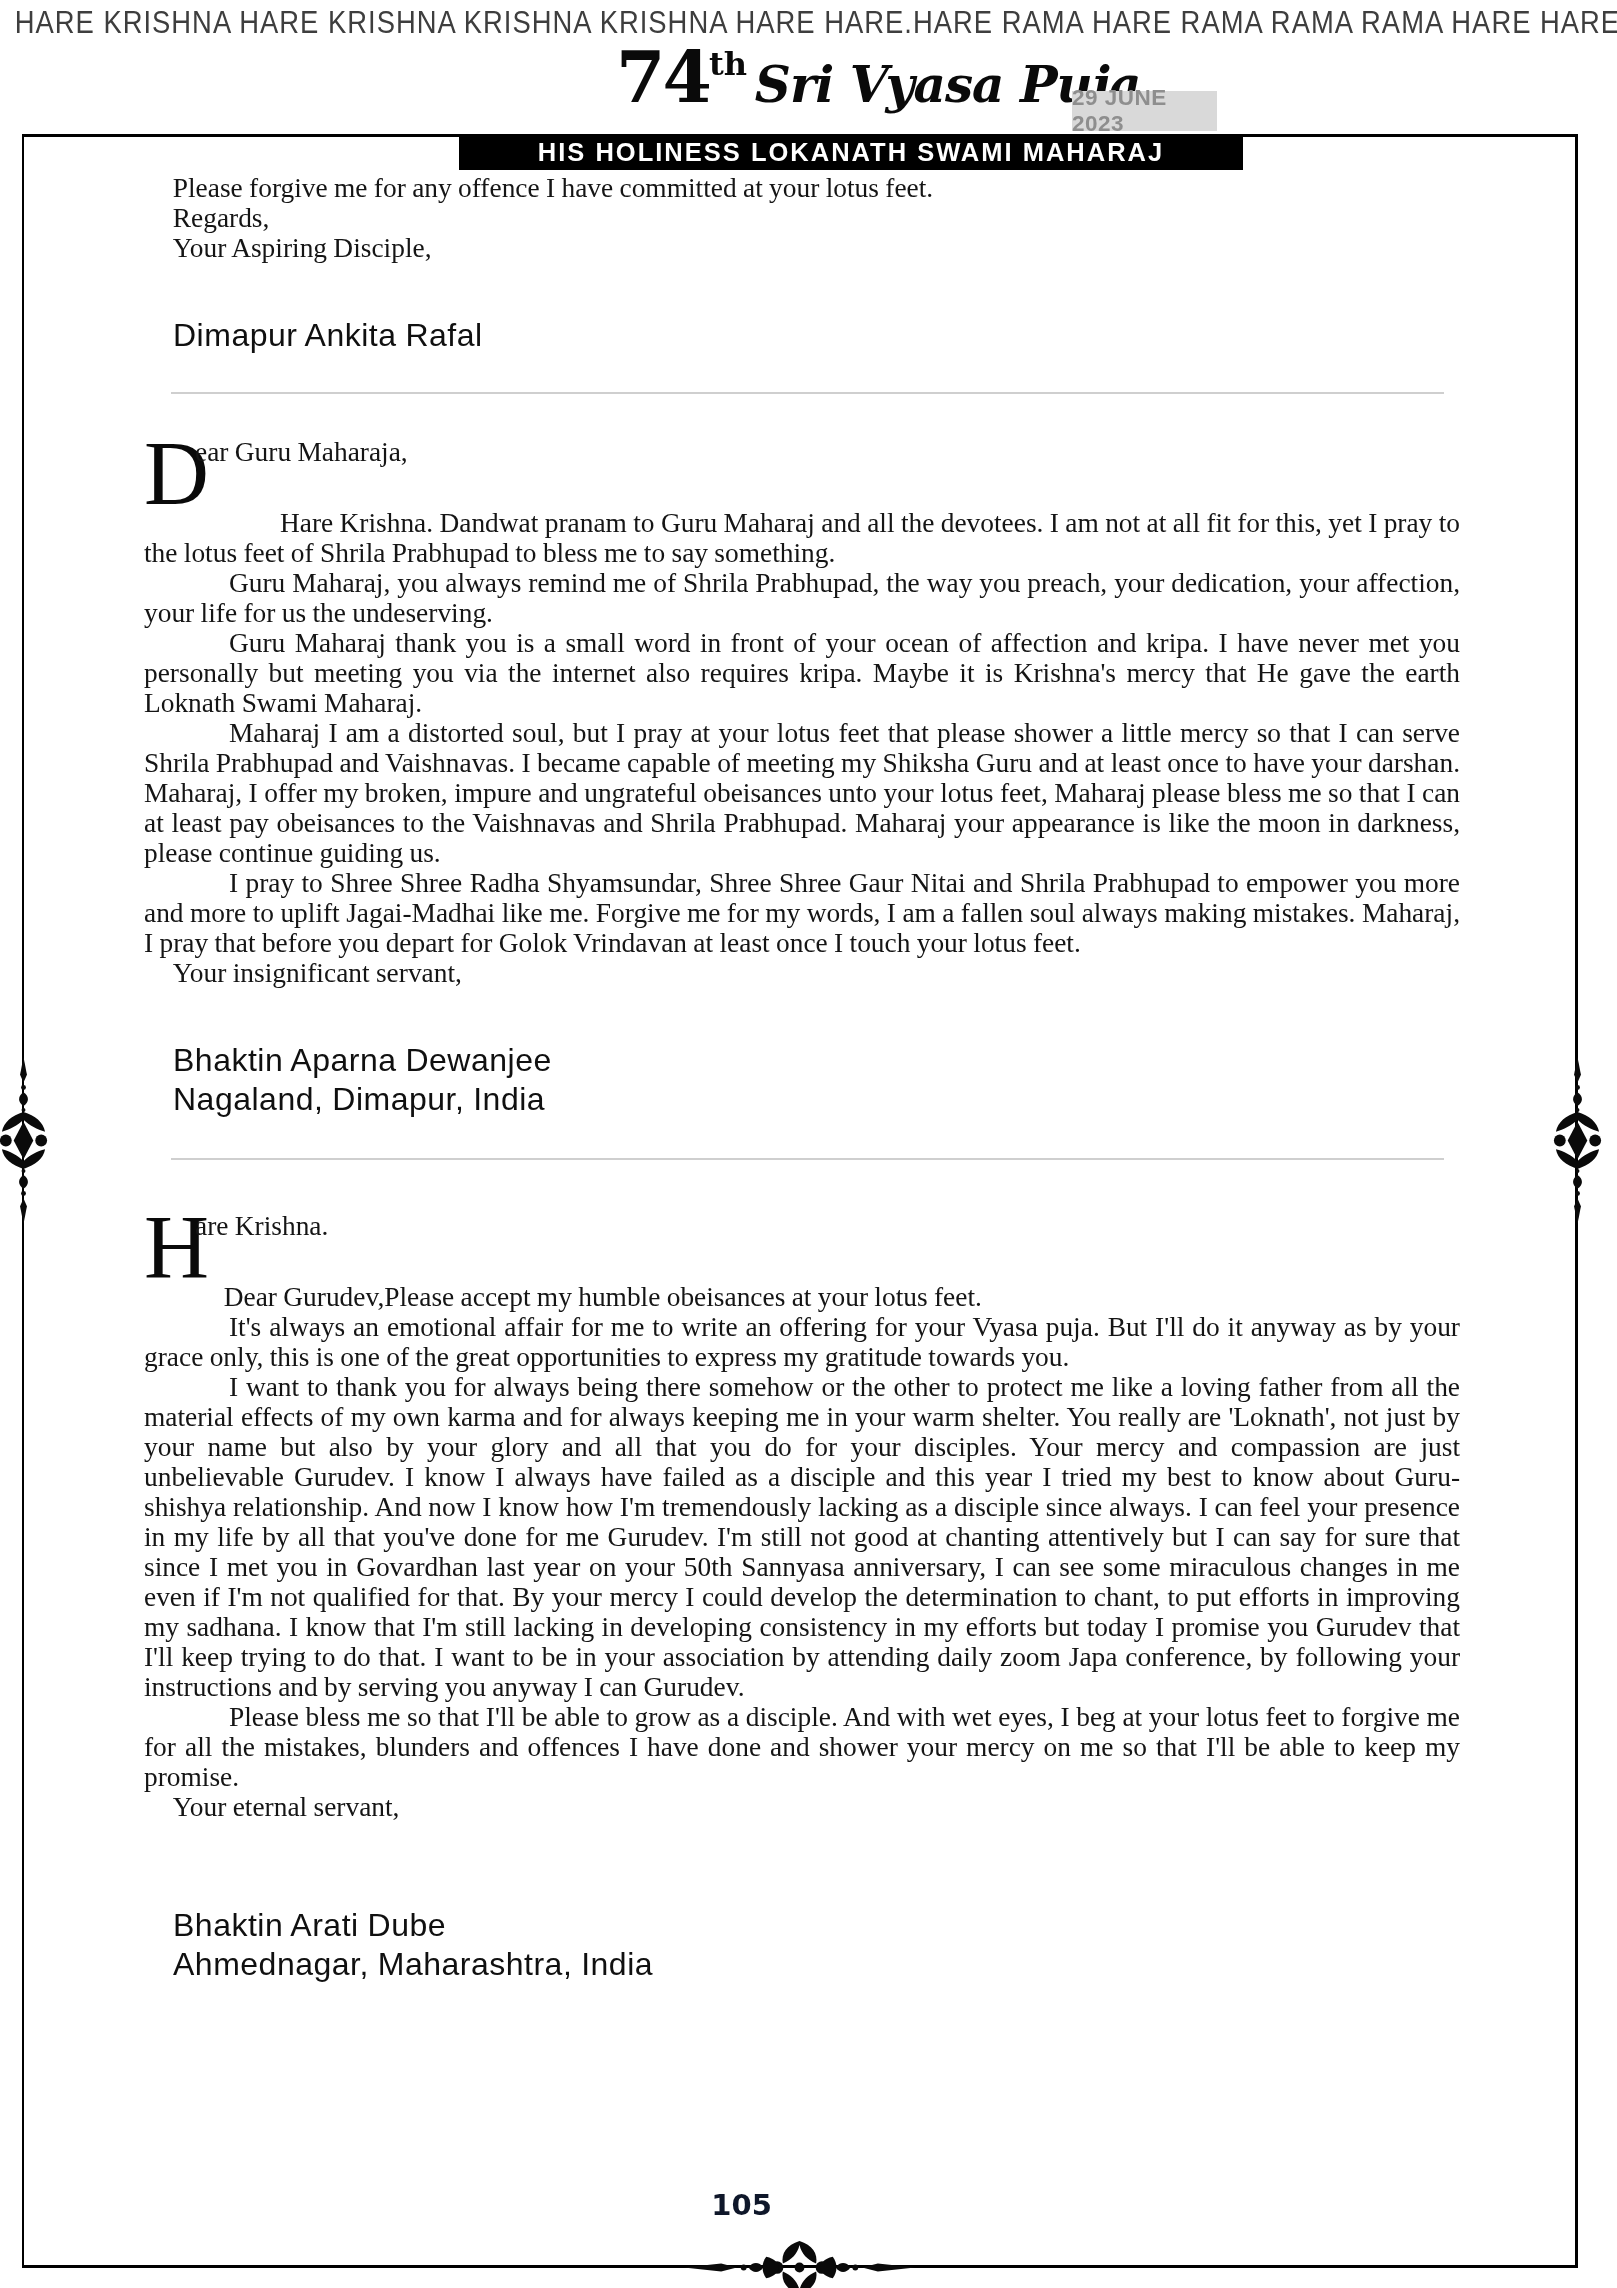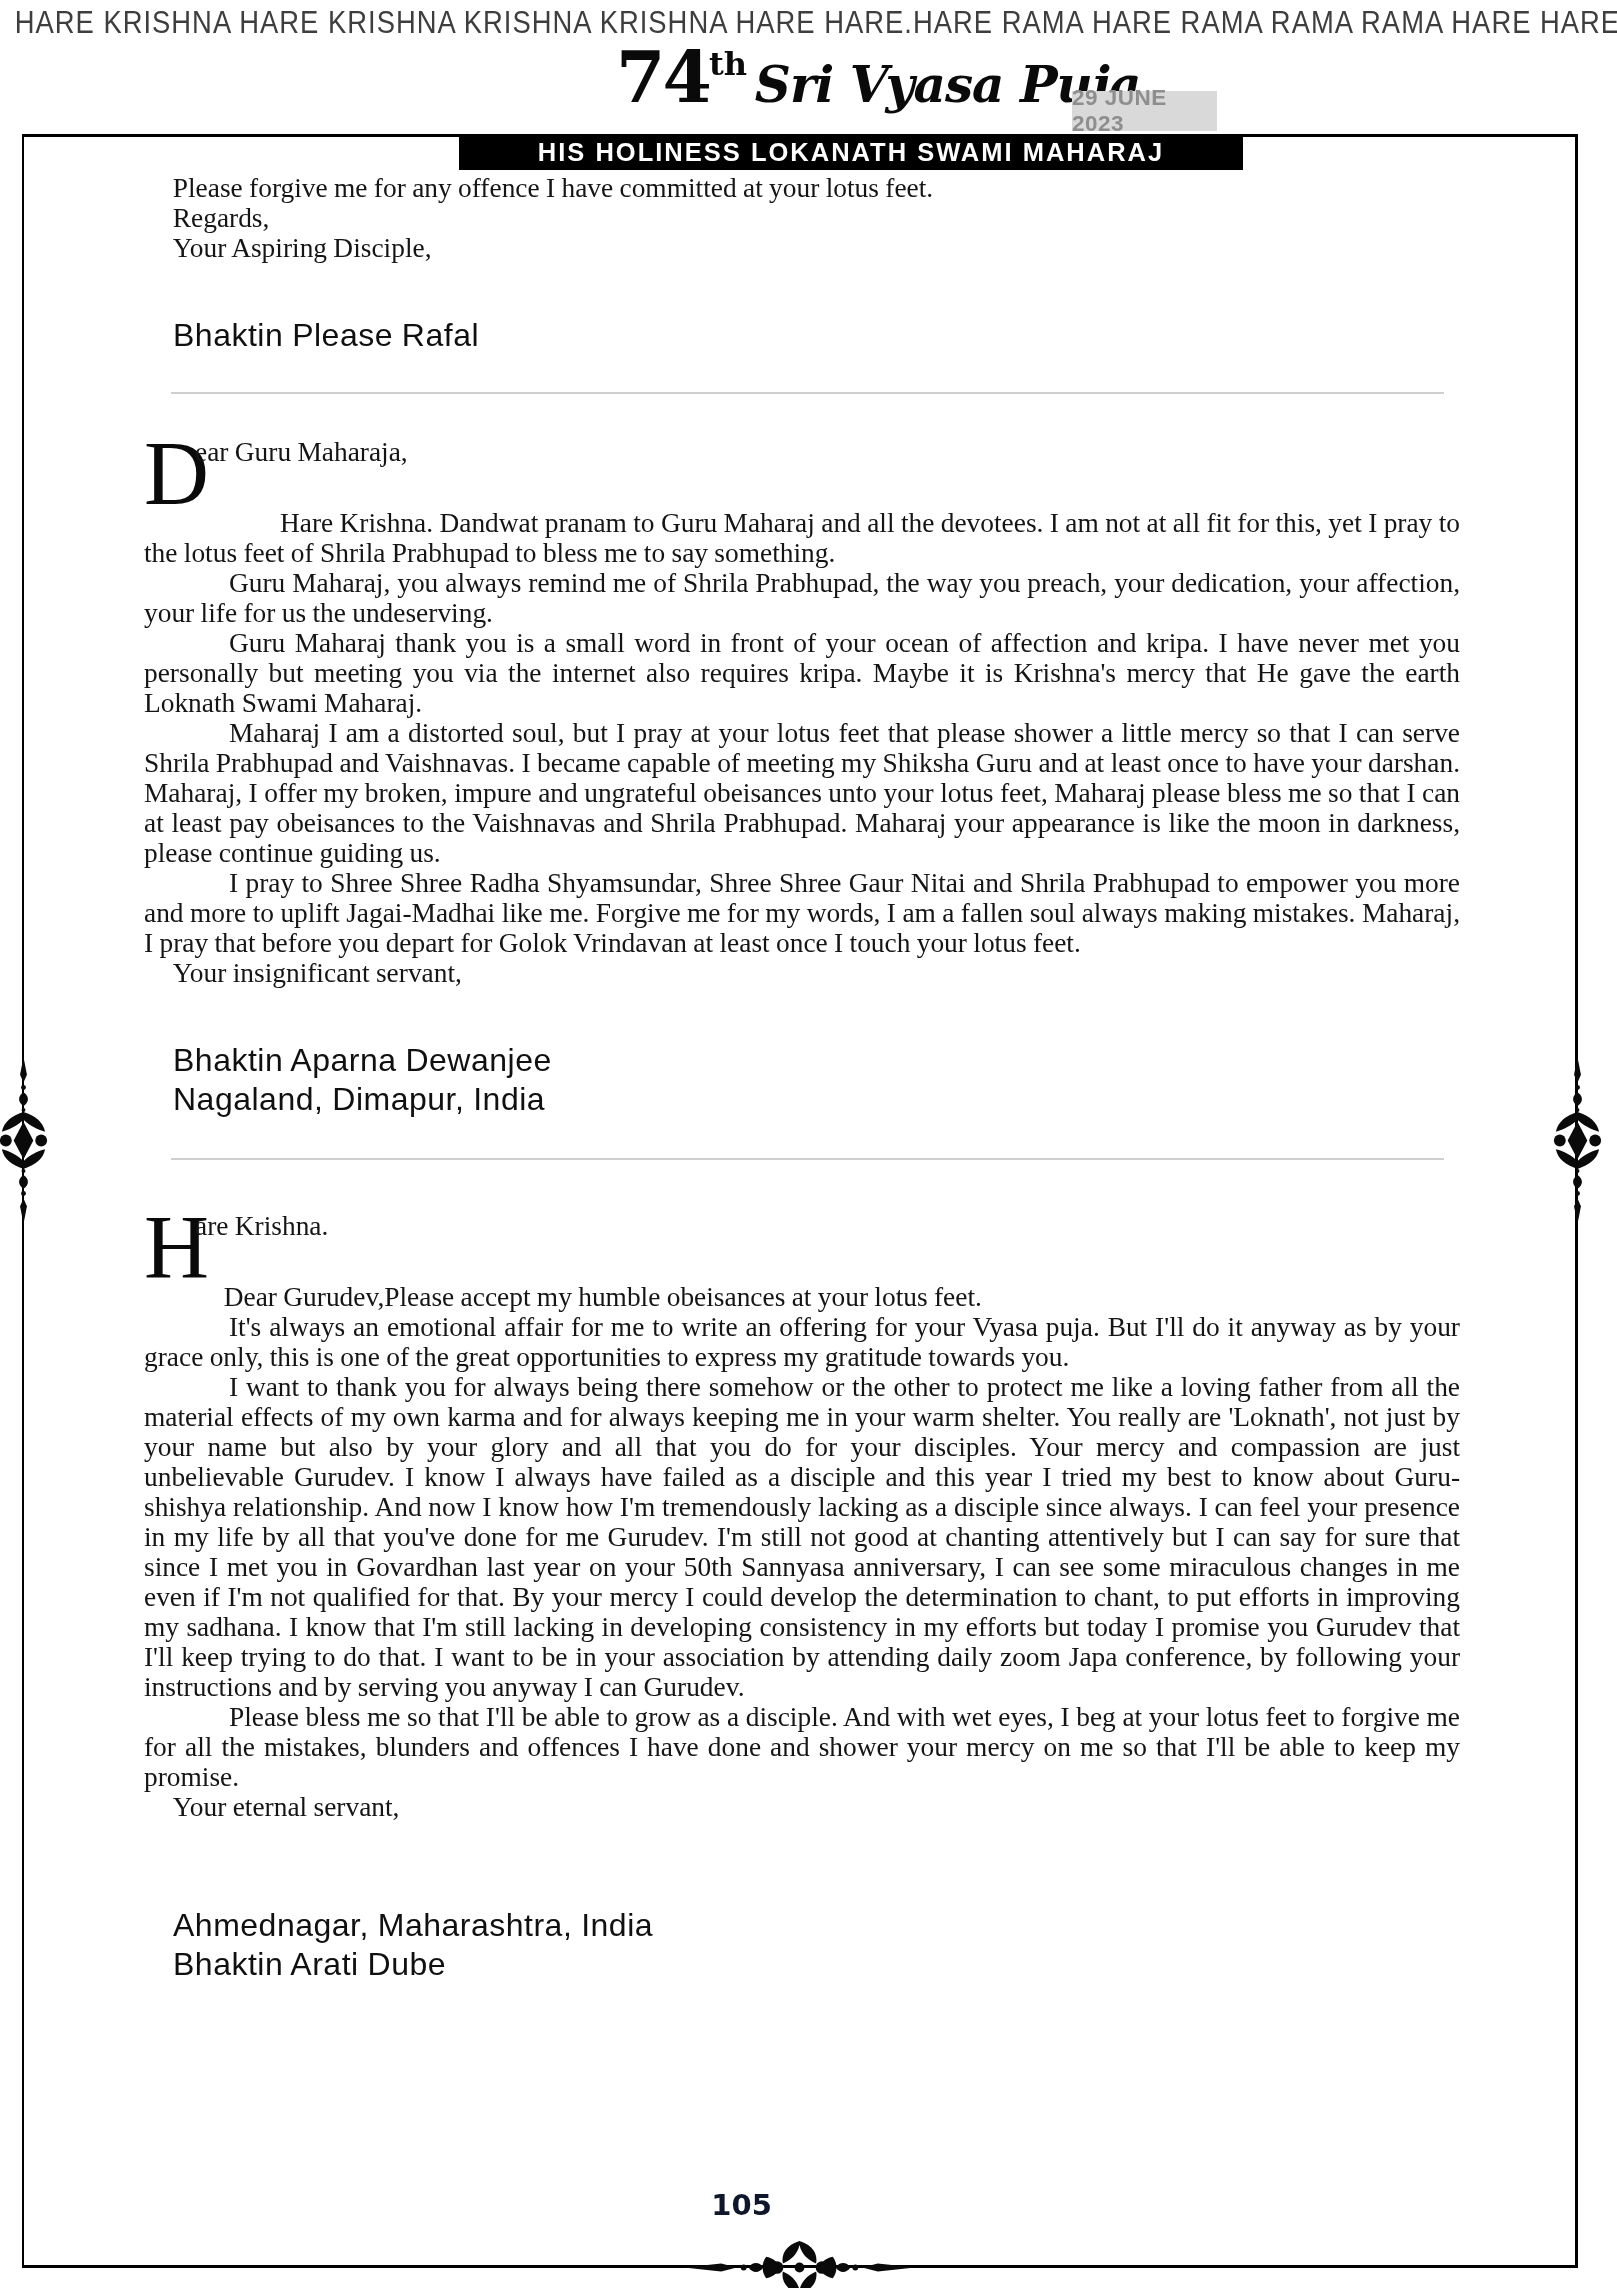--- a/index.html
+++ b/index.html
@@ -139,21 +139,21 @@
   </g>
 </svg>
 
 <div class="content">
 
   <div>
     <p class="smallindent">Please forgive me for any offence I have committed at your lotus feet.</p>
     <p class="smallindent">Regards,</p>
     <p class="smallindent">Your Aspiring Disciple,</p>
     <div class="sig">
-      <div>Bhaktin Please Rafal</div>
+      <div>Dimapur Ankita Rafal</div>
     </div>
   </div>
 
   <hr class="divider">
 
   <div>
     <div class="opener">
       <span class="dropcap">D</span><span>ear Guru Maharaja,</span>
     </div>
     <p>Hare Krishna. Dandwat pranam to Guru Maharaj and all the devotees. I am not at all fit for this, yet I pray to the lotus feet of Shrila Prabhupad to bless me to say something.</p>
@@ -173,22 +173,22 @@
   <div>
     <div class="opener">
       <span class="dropcap">H</span><span>are Krishna.</span>
     </div>
     <p class="smallindent">Dear Gurudev,Please accept my humble obeisances at your lotus feet.</p>
     <p>It's always an emotional affair for me to write an offering for your Vyasa puja. But I'll do it anyway as by your grace only, this is one of the great opportunities to express my gratitude towards you.</p>
     <p>I want to thank you for always being there somehow or the other to protect me like a loving father from all the material effects of my own karma and for always keeping me in your warm shelter. You really are 'Loknath', not just by your name but also by your glory and all that you do for your disciples. Your mercy and compassion are just unbelievable Gurudev. I know I always have failed as a disciple and this year I tried my best to know about Guru-shishya relationship. And now I know how I'm tremendously lacking as a disciple since always. I can feel your presence in my life by all that you've done for me Gurudev. I'm still not good at chanting attentively but I can say for sure that since I met you in Govardhan last year on your 50th Sannyasa anniversary, I can see some miraculous changes in me even if I'm not qualified for that. By your mercy I could develop the determination to chant, to put efforts in improving my sadhana. I know that I'm still lacking in developing consistency in my efforts but today I promise you Gurudev that I'll keep trying to do that. I want to be in your association by attending daily zoom Japa conference, by following your instructions and by serving you anyway I can Gurudev.</p>
     <p>Please bless me so that I'll be able to grow as a disciple. And with wet eyes, I beg at your lotus feet to forgive me for all the mistakes, blunders and offences I have done and shower your mercy on me so that I'll be able to keep my promise.</p>
     <p class="smallindent">Your eternal servant,</p>
     <div class="sig big-gap">
+      <div>Bhaktin Arati Dube</div>
       <div>Ahmednagar, Maharashtra, India</div>
-      <div>Bhaktin Arati Dube</div>
     </div>
   </div>
 
 </div>
 
 <div class="page-num">105</div>
 
 <svg class="bottom-orn" viewBox="0 0 240 64" xmlns="http://www.w3.org/2000/svg">
   <g fill="#0a0a0a">
     <path d="M2 32 L40 28 L56 32 L40 36 Z"></path>

